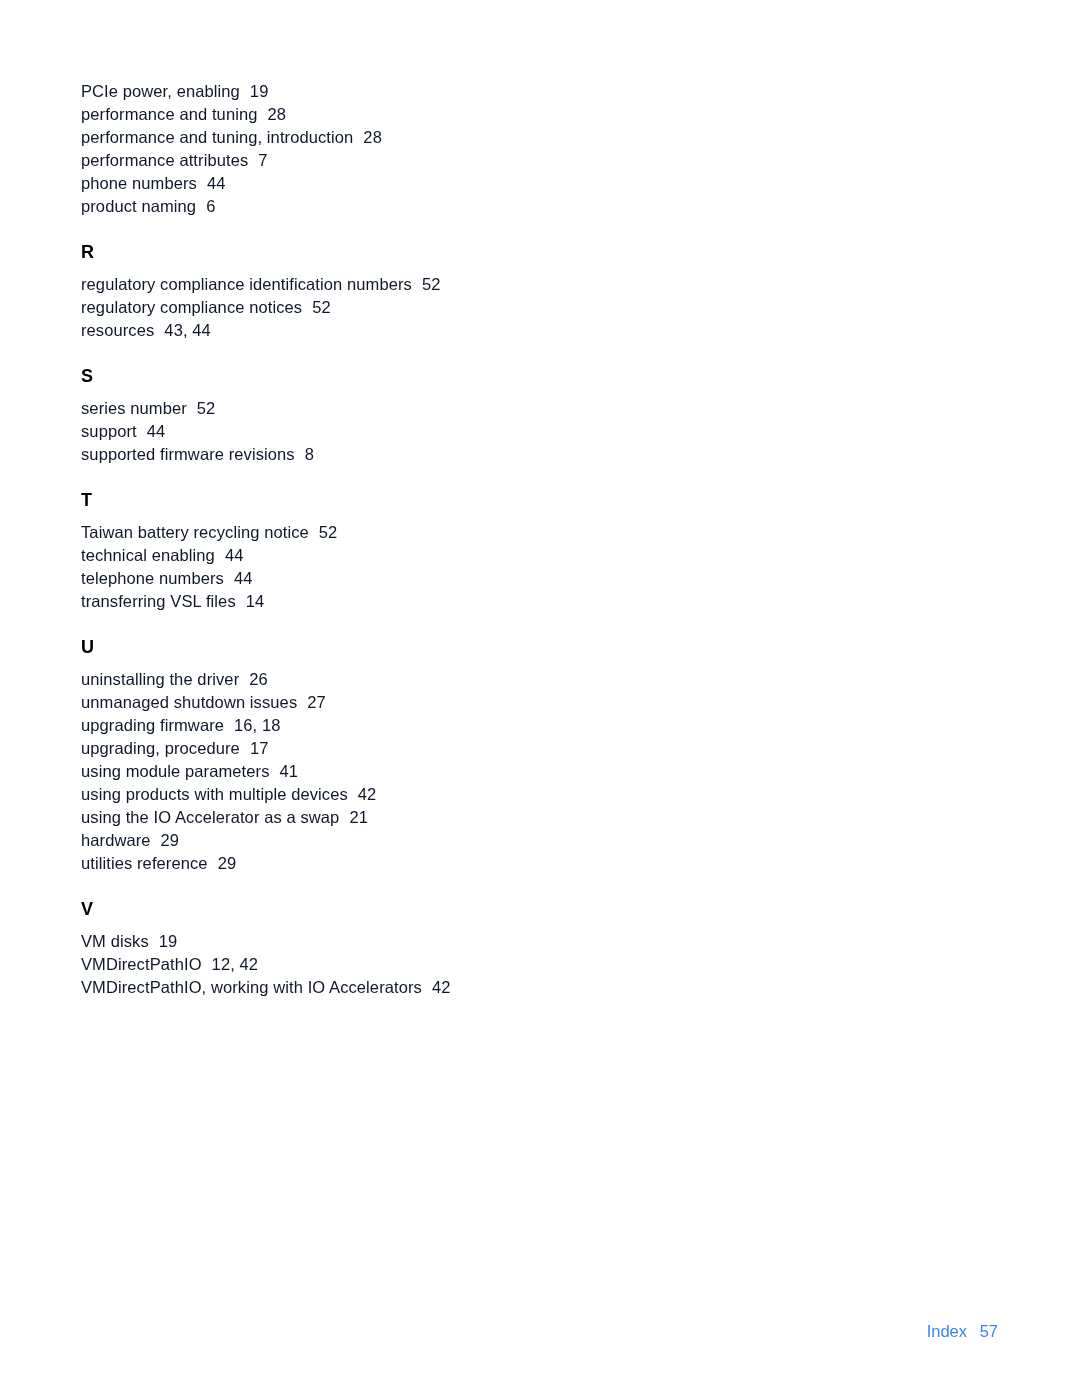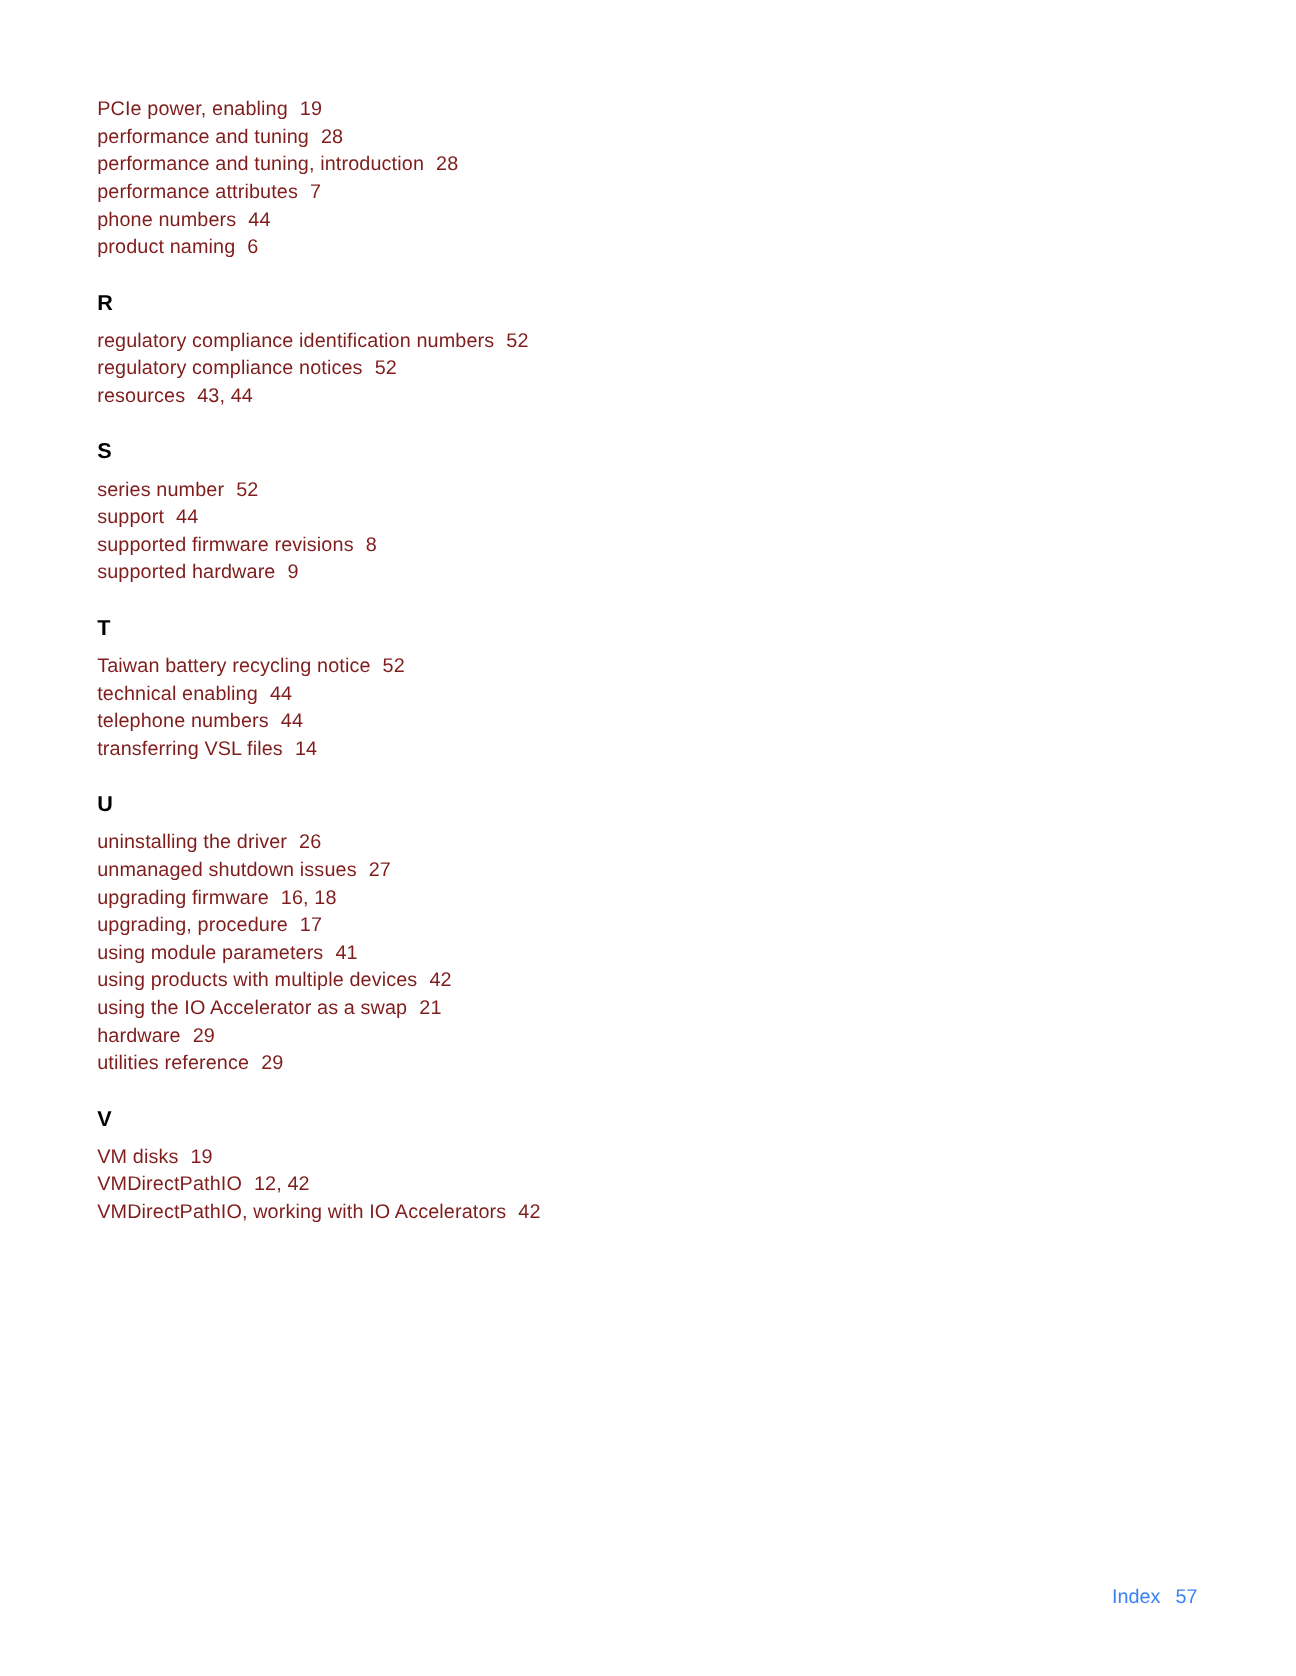--- a/index.html
+++ b/index.html
@@ -12,21 +12,21 @@
     position: relative;
   }
   .content {
     padding: 80px 0 0 81px;
     width: 900px;
   }
   .entry {
     font-size: 16.5px;
     line-height: 23px;
     font-weight: 400;
-    color: #7f1d1d;
+    color: #0f172a;
     margin: 0;
     letter-spacing: 0.1px;
   }
   .heading {
     font-size: 18px;
     font-weight: bold;
     color: #000000;
     margin: 24px 0 10px 0;
     letter-spacing: 0.2px;
   }
@@ -59,21 +59,20 @@
     <div class="entry"><span>phone numbers</span><span class="page-space"></span><span>44</span></div>
     <div class="entry"><span>product naming</span><span class="page-space"></span><span>6</span></div>
     <div class="heading">R</div>
     <div class="entry"><span>regulatory compliance identification numbers</span><span class="page-space"></span><span>52</span></div>
     <div class="entry"><span>regulatory compliance notices</span><span class="page-space"></span><span>52</span></div>
     <div class="entry"><span>resources</span><span class="page-space"></span><span>43, 44</span></div>
     <div class="heading">S</div>
     <div class="entry"><span>series number</span><span class="page-space"></span><span>52</span></div>
     <div class="entry"><span>support</span><span class="page-space"></span><span>44</span></div>
     <div class="entry"><span>supported firmware revisions</span><span class="page-space"></span><span>8</span></div>
-    <div class="entry"><span>supported hardware</span><span class="page-space"></span><span>9</span></div>
     <div class="heading">T</div>
     <div class="entry"><span>Taiwan battery recycling notice</span><span class="page-space"></span><span>52</span></div>
     <div class="entry"><span>technical enabling</span><span class="page-space"></span><span>44</span></div>
     <div class="entry"><span>telephone numbers</span><span class="page-space"></span><span>44</span></div>
     <div class="entry"><span>transferring VSL files</span><span class="page-space"></span><span>14</span></div>
     <div class="heading">U</div>
     <div class="entry"><span>uninstalling the driver</span><span class="page-space"></span><span>26</span></div>
     <div class="entry"><span>unmanaged shutdown issues</span><span class="page-space"></span><span>27</span></div>
     <div class="entry"><span>upgrading firmware</span><span class="page-space"></span><span>16, 18</span></div>
     <div class="entry"><span>upgrading, procedure</span><span class="page-space"></span><span>17</span></div>

